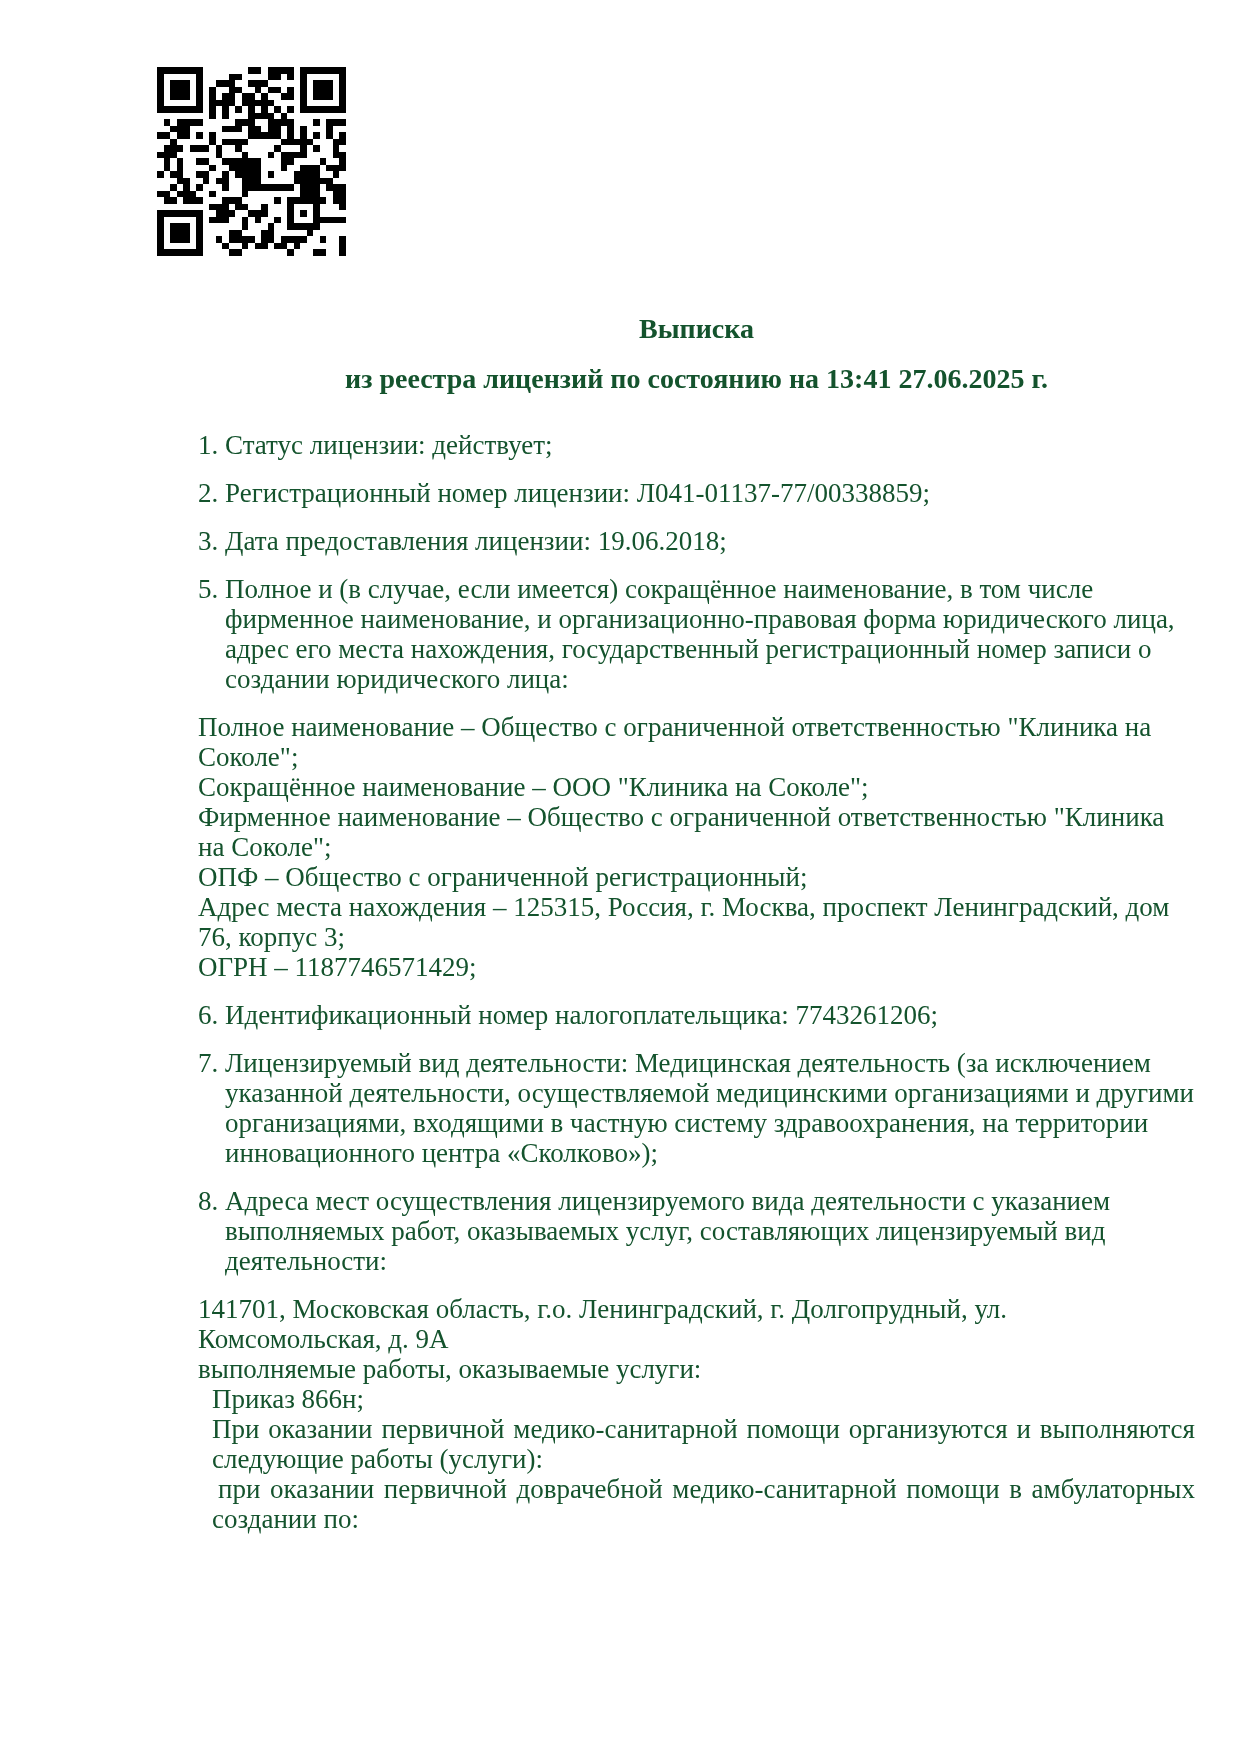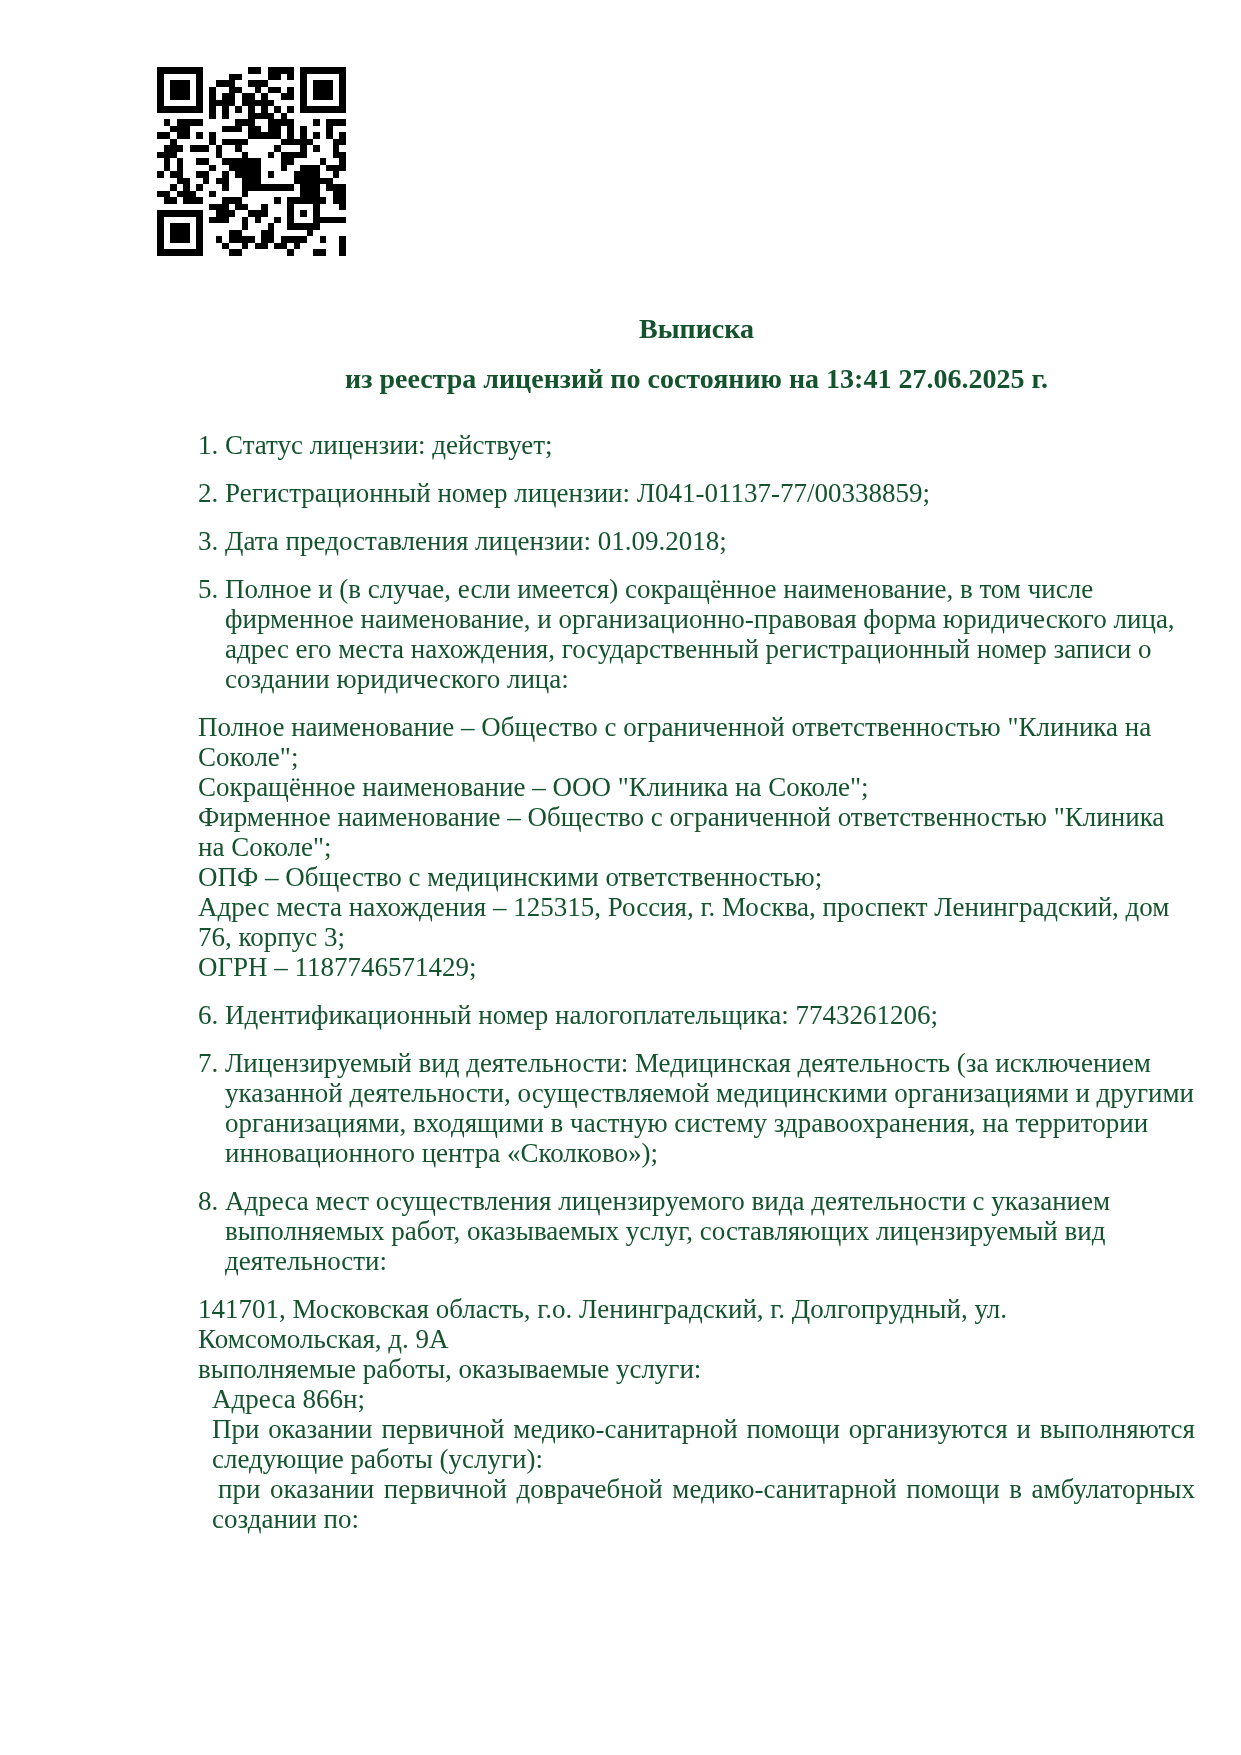--- a/index.html
+++ b/index.html
@@ -69,38 +69,38 @@
     </svg>
   </div>
 
   <div class="content">
 
     <p class="doc-title">Выписка</p>
     <p class="doc-subtitle">из реестра лицензий по состоянию на 13:41 27.06.2025 г.</p>
 
     <p class="item">1. Статус лицензии: действует;</p>
     <p class="item">2. Регистрационный номер лицензии: Л041-01137-77/00338859;</p>
-    <p class="item">3. Дата предоставления лицензии: 01.09.2018;</p>
+    <p class="item">3. Дата предоставления лицензии: 19.06.2018;</p>
     <p class="item">5. Полное и (в случае, если имеется) сокращённое наименование, в том числе фирменное наименование, и организационно-правовая форма юридического лица, адрес его места нахождения, государственный регистрационный номер записи о создании юридического лица:</p>
 
     <div class="tight org-block">
       <p>Полное наименование – Общество с ограниченной ответственностью "Клиника на Соколе";</p>
       <p>Сокращённое наименование – ООО "Клиника на Соколе";</p>
       <p>Фирменное наименование – Общество с ограниченной ответственностью "Клиника на Соколе";</p>
-      <p>ОПФ – Общество с медицинскими ответственностью;</p>
+      <p>ОПФ – Общество с ограниченной регистрационный;</p>
       <p>Адрес места нахождения – 125315, Россия, г. Москва, проспект Ленинградский, дом 76, корпус 3;</p>
       <p>ОГРН – 1187746571429;</p>
     </div>
 
     <p class="item">6. Идентификационный номер налогоплательщика: 7743261206;</p>
     <p class="item">7. Лицензируемый вид деятельности: Медицинская деятельность (за исключением указанной деятельности, осуществляемой медицинскими организациями и другими организациями, входящими в частную систему здравоохранения, на территории инновационного центра «Сколково»);</p>
     <p class="item">8. Адреса мест осуществления лицензируемого вида деятельности с указанием выполняемых работ, оказываемых услуг, составляющих лицензируемый вид деятельности:</p>
 
     <div class="tight addr-block">
       <p>141701, Московская область, г.о. Ленинградский, г. Долгопрудный, ул. Комсомольская, д. 9А</p>
       <p>выполняемые работы, оказываемые услуги:</p>
-      <p class="indent1">Адреса 866н;</p>
+      <p class="indent1">Приказ 866н;</p>
       <p class="indent1 just">При оказании первичной медико-санитарной помощи организуются и выполняются следующие работы (услуги):</p>
       <p class="indent1 just first-indent">при оказании первичной доврачебной медико-санитарной помощи в амбулаторных создании по:</p>
     </div>
 
   </div>
 </div>
 
 </body></html>

